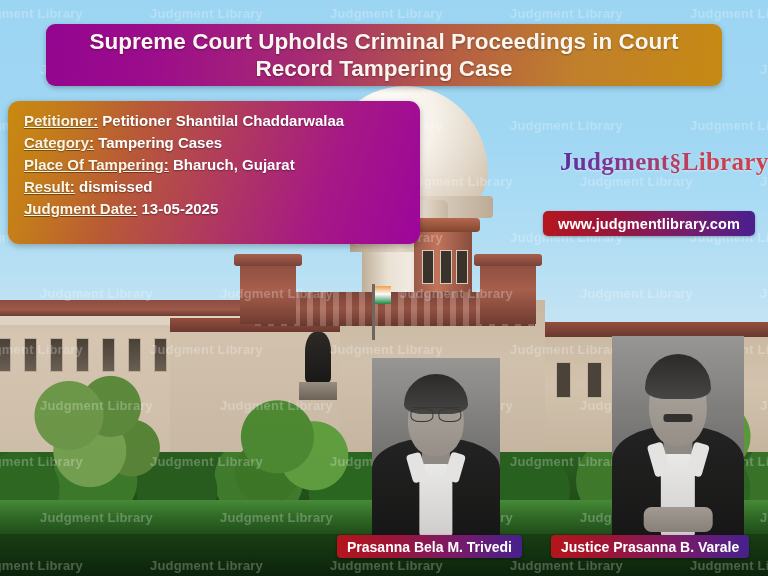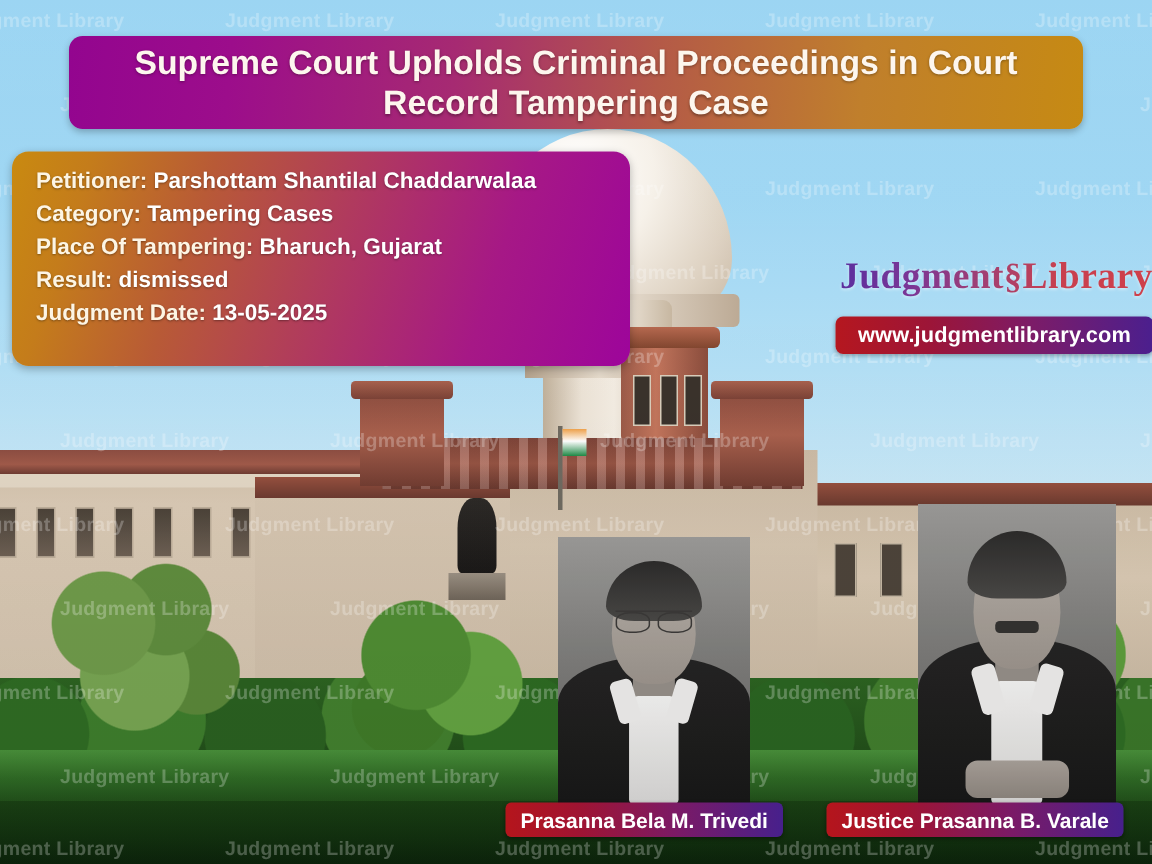--- a/index.html
+++ b/index.html
@@ -242,45 +242,43 @@
     background:linear-gradient(108deg,#c98a10 0%,#c47c1b 12%,#b85a36 30%,#b03a5e 52%,#a61886 76%,#9d059b 100%);
     box-shadow:0 2px 6px rgba(0,0,0,.28);
     padding:9px 0 0 16px;
   }
   .detail-row {
     font-size:15px; font-weight:700; line-height:1.47;
     color:#fdf7ec;
     text-shadow:0 1px 1.5px rgba(0,0,0,.38);
     white-space:nowrap;
   }
-  .detail-row .lbl { color:#fdf5e4; }
+  .detail-row .lbl { color:#fdf5e4;text-decoration:underline; }
   .detail-row .val { color:#ffffff; }
 
   
   #brand-logo {
     position:absolute; left:560px; top:148px;
     font-family:"Liberation Serif", serif;
     font-size:25px; font-weight:700; letter-spacing:.3px;
     white-space:nowrap;
     background:linear-gradient(90deg,#5b2f9e 0%,#7a3696 22%,#a5406f 48%,#c8404f 70%,#cf3f4a 100%);
     -webkit-background-clip:text; background-clip:text;
     color:transparent;
     filter:drop-shadow(0 1px 1px rgba(255,255,255,.5));
-    margin-top:23px;
   }
   #brand-logo .sec { font-size:24px; }
 
   
   #url-badge {
     position:absolute; left:543px; top:211px; width:212px; height:25px;
     border-radius:5px;
     background:linear-gradient(90deg,#b5171f 0%,#9c1538 30%,#7c1c68 62%,#4b1f8e 100%);
     display:flex; align-items:center; justify-content:center;
     box-shadow:0 1px 3px rgba(0,0,0,.3);
-    margin-left:14px;
   }
   #url-badge span {
     font-size:14.5px; font-weight:700; color:#ffffff; letter-spacing:.1px;
   }
 
   
   .judge { position:absolute; }
   #judge-left  { left:372px; top:358px; width:128px; height:182px; }
   #judge-right { left:612px; top:336px; width:132px; height:204px; }
 
@@ -493,21 +491,21 @@
     <div class="wm" style="left: 690px; top: 558px;">Judgment Library</div>
   </div>
 
 <div id="title-banner">
   <h1>Supreme Court Upholds Criminal Proceedings in Court Record Tampering Case</h1>
 </div>
 
 <div id="details-panel">
   <div class="detail-row">
     <span class="lbl">Petitioner:</span>
-    <span class="val">Parshottam Shantilal Chaddarwalaa</span>
+    <span class="val">Petitioner Shantilal Chaddarwalaa</span>
   </div>
   <div class="detail-row">
     <span class="lbl">Category:</span>
     <span class="val">Tampering Cases</span>
   </div>
   <div class="detail-row">
     <span class="lbl">Place Of Tampering:</span>
     <span class="val">Bharuch, Gujarat</span>
   </div>
   <div class="detail-row">

